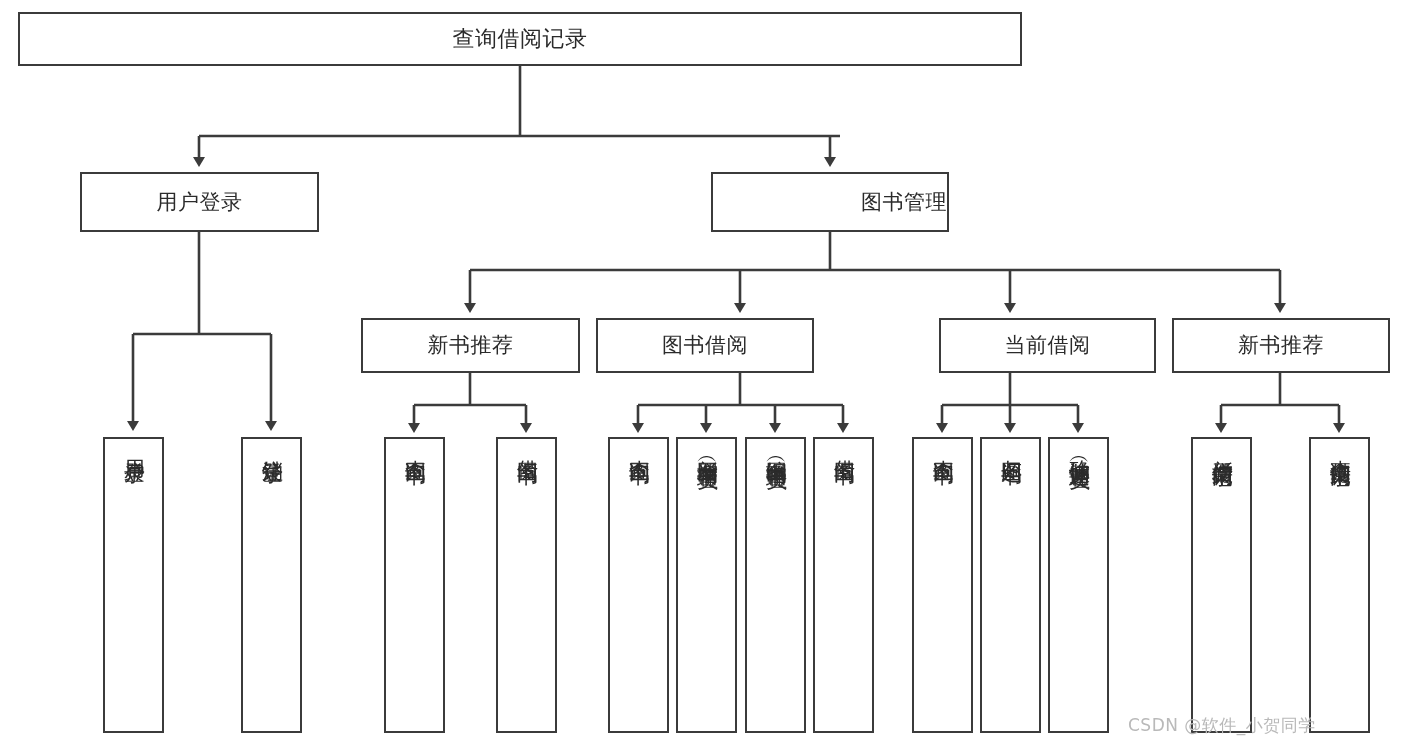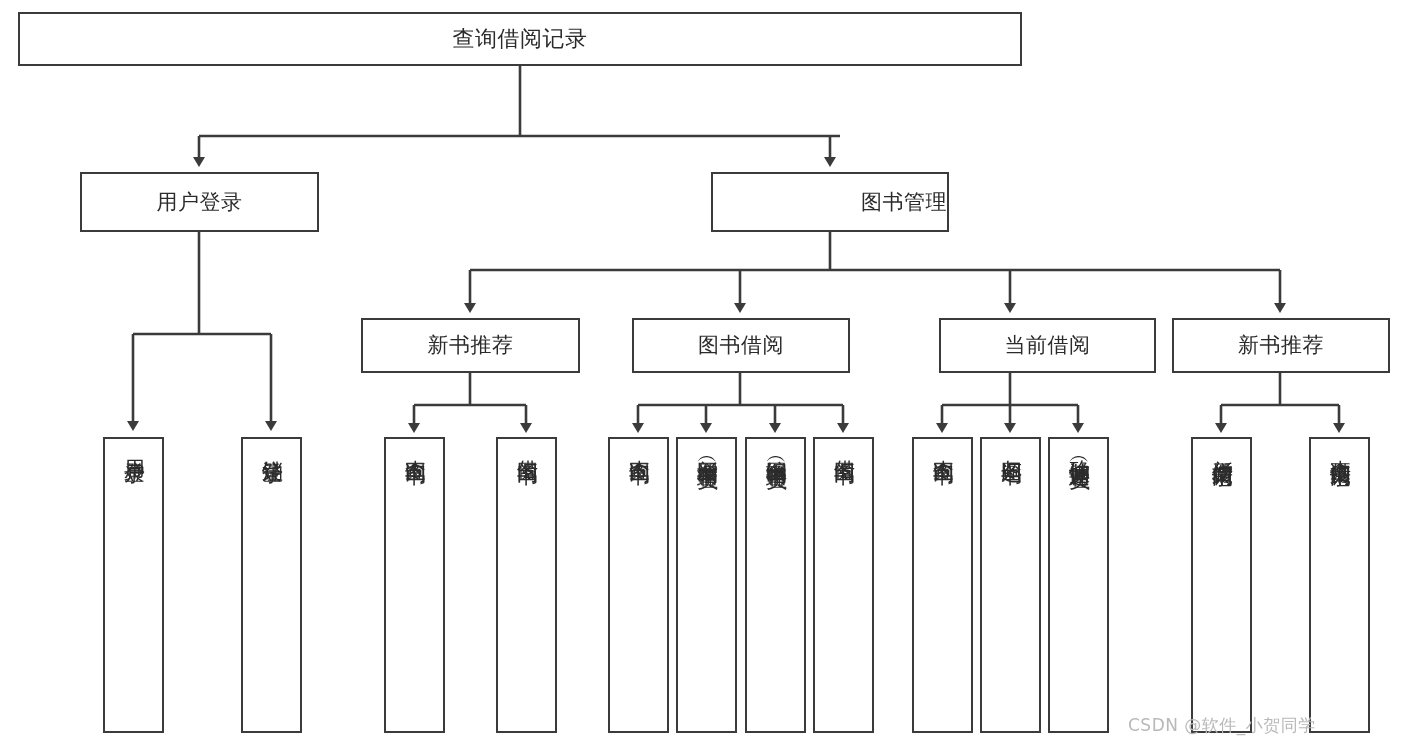--- a/index.html
+++ b/index.html
@@ -132,21 +132,21 @@
   <div class="node h" style="left:80px; top:172px; width:239px; height:60px;">
     <span class="node-label">用户登录</span>
   </div>
   <div class="node h" style="left:711px; top:172px; width:238px; height:60px;justify-content:flex-end;">
     <span class="node-label">图书管理</span>
   </div>
 
   <div class="node h" style="left:361px; top:318px; width:219px; height:55px;">
     <span class="node-label">新书推荐</span>
   </div>
-  <div class="node h" style="left:632px; top:318px; width:218px; height:55px;">
+  <div class="node h" style="left:596px; top:318px; width:218px; height:55px;">
     <span class="node-label">图书借阅</span>
   </div>
   <div class="node h" style="left:902px; top:318px; width:217px; height:55px;margin-left:37px;">
     <span class="node-label">当前借阅</span>
   </div>
   <div class="node h" style="left:1172px; top:318px; width:218px; height:55px;">
     <span class="node-label">新书推荐</span>
   </div>
 
   <div class="node v" style="left:103px; top:437px; width:61px; height:296px;">

